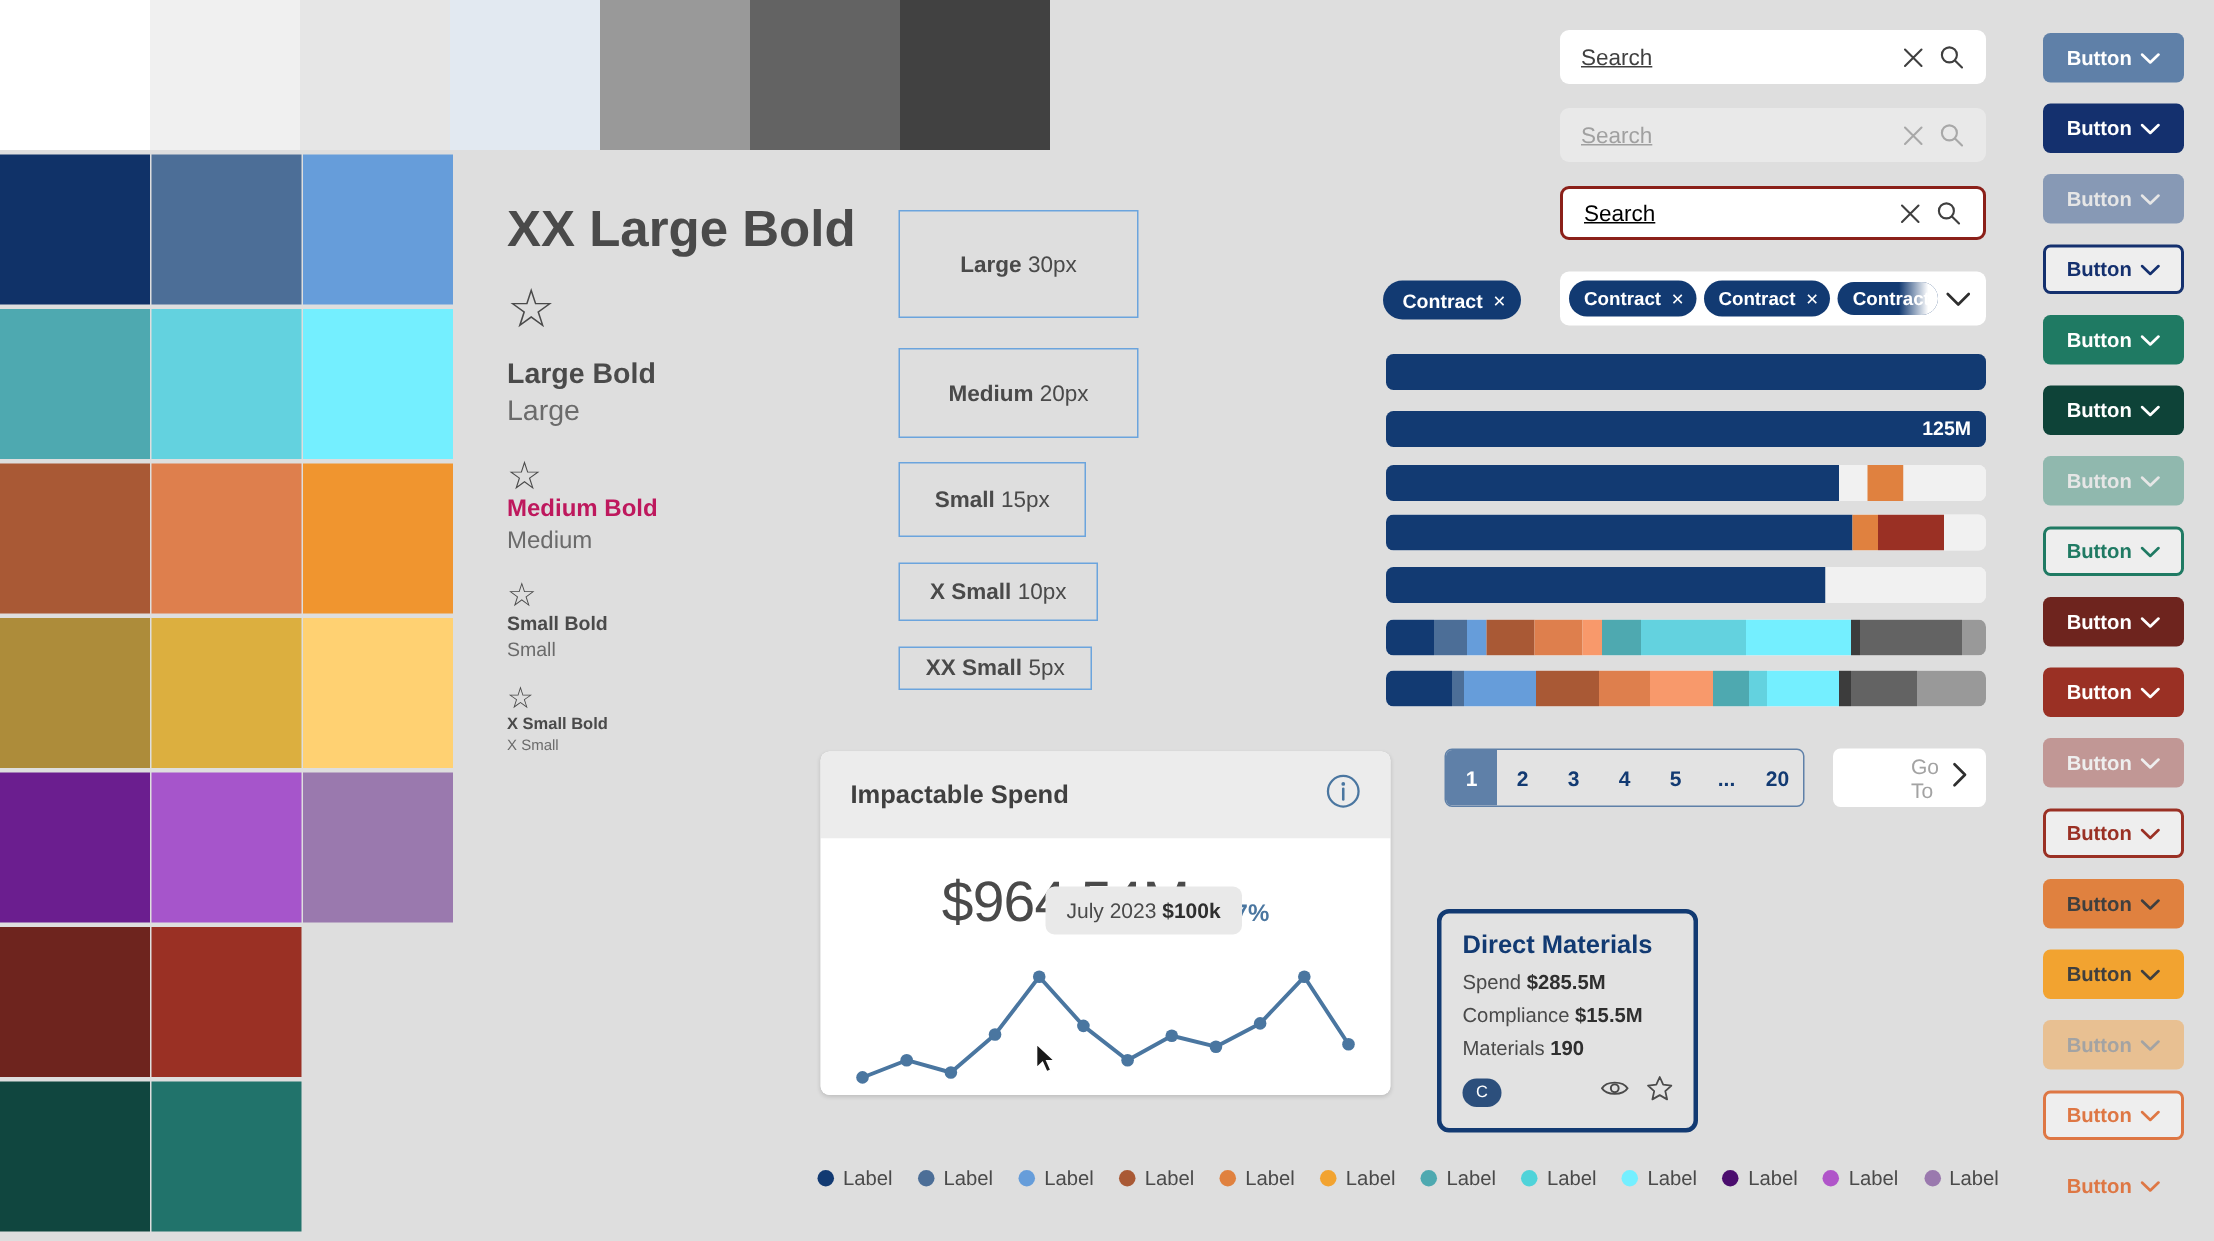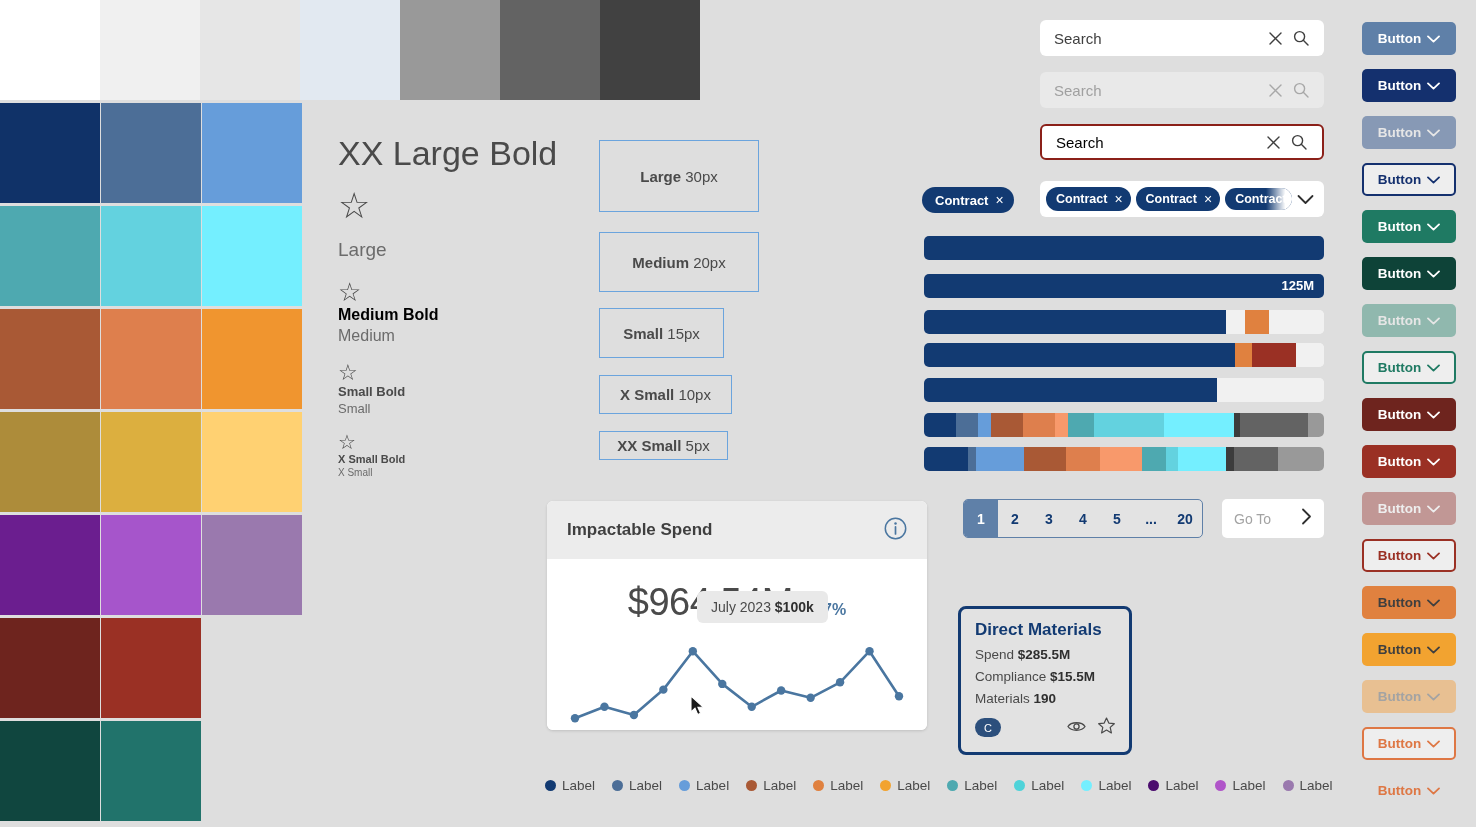--- a/index.html
+++ b/index.html
@@ -14,27 +14,27 @@
   
   .sw-top { position: absolute; top: 0; left: 0; height: 100px; display: flex; }
   .sw-top .sw { width: 100px; height: 100px; }
   .sw-grid { position: absolute; top: 103px; left: 0; }
   .sw-row { display: flex; height: 100px; margin-bottom: 3px; }
   .sw-row .sw { width: 100px; height: 100px; margin-right: 1px; }
 
   
   .type-col { position: absolute; left: 338px; top: 133px; width: 240px; color: #4a4a4a; }
   .type-col .t { display: block; margin: 0; white-space: nowrap; }
-  .t-xxl-b   { font-size: 34px; font-weight: normal; color: #4a4a4a; line-height: 1.22; }
+  .t-xxl-b   { font-size: 34px; font-weight: bold; color: #4a4a4a; line-height: 1.22; }
   .t-xxl     { font-size: 31px; font-weight: normal; color: #6b6b6b; line-height: 1.25; margin-top: 5px;}
   .t-xl-b    { font-size: 25px; font-weight: bold; color: #4a4a4a; line-height: 1.25; }
   .t-xl      { font-size: 24px; font-weight: normal; color: #6b6b6b; line-height: 1.25; margin-top: 4px;}
   .t-l-b     { font-size: 19px; font-weight: bold; color: #4a4a4a; line-height: 1.3; }
   .t-l       { font-size: 19px; font-weight: normal; color: #6b6b6b; line-height: 1.3; margin-top: 4px;}
-  .t-m-b     { font-size: 16px; font-weight: bold; color: #000000; line-height: 1.3; }
+  .t-m-b     { font-size: 16px; font-weight: bold; color: #be185d; line-height: 1.3; }
   .t-m       { font-size: 16px; font-weight: normal; color: #6b6b6b; line-height: 1.3; margin-top: 5px;}
   .t-s-b     { font-size: 13px; font-weight: bold; color: #4a4a4a; line-height: 1.3; }
   .t-s       { font-size: 13px; font-weight: normal; color: #6b6b6b; line-height: 1.3; margin-top: 5px;}
   .t-xs-b    { font-size: 11px; font-weight: bold; color: #4a4a4a; line-height: 1.3; }
   .t-xs      { font-size: 10px; font-weight: normal; color: #6b6b6b; line-height: 1.3; margin-top: 5px;}
   .star { display: block; color: #4a4a4a; }
 
   .sp-xxl { margin-top: 14px; }
   .sp-l   { margin-top: 16px; }
   .sp-m   { margin-top: 15px; }
@@ -46,21 +46,21 @@
     display: flex; align-items: center; justify-content: center; color: #4a4a4a;
   }
   .size-box b { font-weight: bold; }
   .size-box span { font-weight: normal; }
 
   
   .search {
     position: absolute; left: 1040px; width: 284px; height: 36px;
     border-radius: 6px; display: flex; align-items: center; padding: 0 10px 0 14px;
   }
-  .search .val { flex: 1; font-size: 15px; }
+  .search .val { flex: 1; font-size: 15px; text-decoration: underline; }
   .search .ic { width: 26px; display: flex; align-items: center; justify-content: center; }
   .search svg { display: block; }
   .s-default { background: #ffffff; top: 20px; }
   .s-default .val { color: #404040; }
   .s-disabled { background: #e9e9e9; top: 72px; }
   .s-disabled .val { color: #a0a0a0; }
   .s-error { background: #ffffff; top: 124px; border: 2px solid #8b2019; }
 
   
   .chip {
@@ -103,21 +103,21 @@
   .pager .pg {
     min-width: 34px; padding: 0 9px; display: flex; align-items: center; justify-content: center;
     font-size: 14px; font-weight: bold; color: #123a72;
   }
   .pager .pg.active { background: #5f80a8; color: #fff; }
   .goto {
     position: absolute; left: 1222px; top: 499px; width: 102px; height: 39px;
     background: #fff; border-radius: 5px; display: flex; align-items: center;
     justify-content: space-between; padding: 0 12px;
   }
-  .goto .gl { font-size: 14px; color: #a3a3a3; }
+  .goto .gl { font-size: 14px; color: #a3a3a3; margin-left: 40px; }
 
   
   .kpi-card {
     position: absolute; left: 547px; top: 501px; width: 380px; height: 229px;
     border-radius: 6px; overflow: hidden; background: #fff;
     box-shadow: 0 1px 3px rgba(0,0,0,.14);
   }
   .kpi-head {
     height: 58px; background: #ececec; display: flex; align-items: center;
     padding: 0 20px; justify-content: space-between;
@@ -211,20 +211,21 @@
       <div class="sw-row">
         <div class="sw" style="background: rgb(16, 70, 63);"></div>
         <div class="sw" style="background: rgb(33, 115, 107);"></div>
       </div>
     </div>
 
   <div class="type-col" id="typeCol">
       <div class="t t-xxl-b">XX Large Bold</div>
       <div class="star sp-xxl" style="font-size: 36px; line-height: 1;">☆</div>
       <div style="height: 14px;"></div>
+      <div class="t t-l-b">Large Bold</div>
       <div class="t t-l">Large</div>
       <div class="star sp-l" style="font-size: 26px; line-height: 1;">☆</div>
       <div class="t t-m-b">Medium Bold</div>
       <div class="t t-m">Medium</div>
       <div class="star sp-m" style="font-size: 22px; line-height: 1;">☆</div>
       <div class="t t-s-b">Small Bold</div>
       <div class="t t-s">Small</div>
       <div class="star sp-s" style="font-size: 20px; line-height: 1;">☆</div>
       <div class="t t-xs-b">X Small Bold</div>
       <div class="t t-xs">X Small</div>

